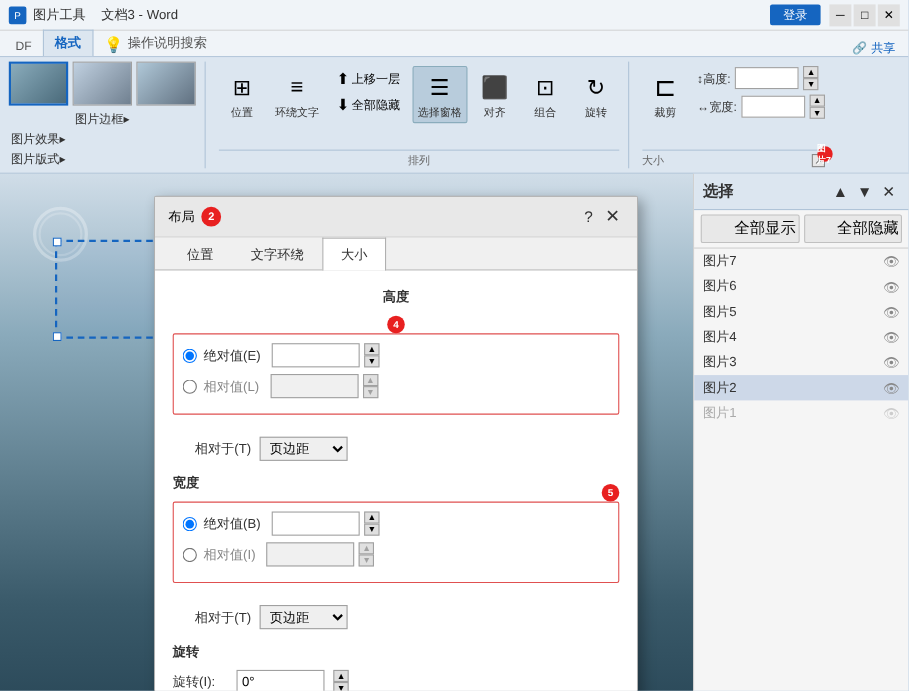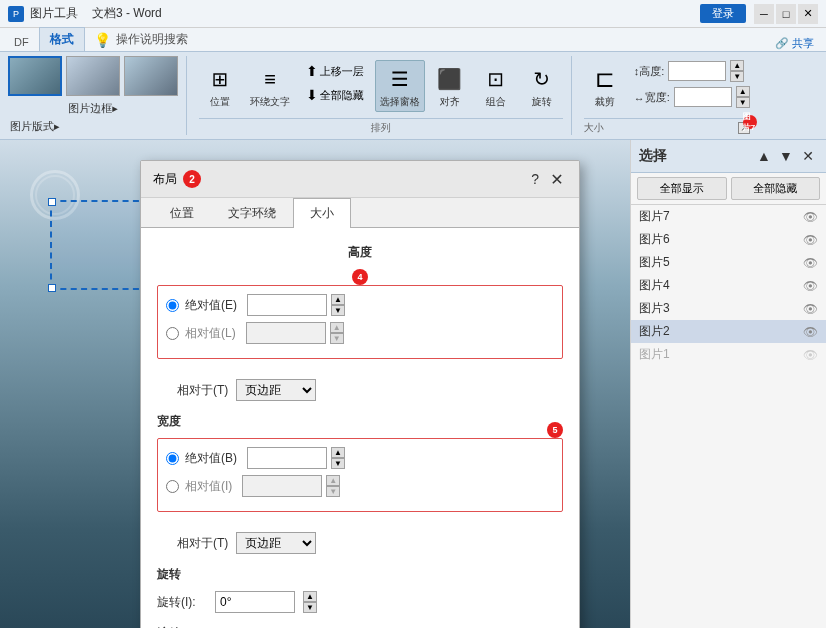--- a/index.html
+++ b/index.html
@@ -13,21 +13,21 @@
 
     
     .content-area { flex: 1; background: linear-gradient(180deg, #d0dde8 0%, #8aaabb 30%, #5a7a8a 60%, #3a5a6a 80%, #2a4858 100%); position: relative; overflow: hidden; }
 
     
     .selection-panel { width: 196px; background: #f5f5f5; border-left: 1px solid #d0d0d0; display: flex; flex-direction: column; }
     .panel-header { background: #dce6f0; padding: 6px 8px; font-size: 14px; font-weight: bold; color: #333; display: flex; align-items: center; justify-content: space-between; border-bottom: 1px solid #b0c4d8; }
     .panel-header-btns { display: flex; gap: 2px; }
     .panel-header-btn { width: 20px; height: 20px; background: transparent; border: none; cursor: pointer; display: flex; align-items: center; justify-content: center; font-size: 14px; color: #333; }
     .panel-buttons { display: flex; gap: 4px; padding: 4px 6px; border-bottom: 1px solid #d0d0d0; }
-    .panel-btn { flex: 1; padding: 3px 2px; background: #e8e8e8; border: 1px solid #c0c0c0; border-radius: 2px; cursor: pointer; font-size: 11px; text-align: center; }
+    .panel-btn { flex: 1; padding: 3px 2px; background: #e8e8e8; border: 1px solid #c0c0c0; border-radius: 2px; cursor: pointer; font-size: 14px; text-align: right; }
     .panel-list { flex: 1; overflow-y: auto; }
     .panel-item { display: flex; align-items: center; justify-content: space-between; padding: 3px 8px; cursor: pointer; font-size: 12px; color: #333; }
     .panel-item.disabled { color: #aaa; }
     .panel-item.selected { background: #cdd8e8; }
     .eye-icon { color: #888; font-size: 12px; }
 
     
     .dialog-overlay { position: absolute; inset: 0; display: flex; align-items: flex-start; justify-content: flex-start; padding-top: 20px; padding-left: 140px; z-index: 100; }
     .dialog { background: #f0f0f0; border: 1px solid #b0b0b0; box-shadow: 4px 4px 12px rgba(0,0,0,0.3); width: 440px; border-radius: 2px; }
     .dialog-title { background: #e8e8e8; padding: 8px 12px; display: flex; align-items: center; justify-content: space-between; border-bottom: 1px solid #d0d0d0; }
@@ -97,20 +97,21 @@
 <div style="display:flex;background:#dce6f0;border-bottom:1px solid #b0c4d8;min-height:88px;padding:4px 8px;gap:4px;align-items:stretch;">
 
   <div style="display:flex;flex-direction:column;border-right:1px solid #b0c4d8;padding:0 8px 0 0;gap:2px;">
     <div style="display:flex;gap:4px;">
       <div style="width:54px;height:40px;border:2px solid #1565c0;background:linear-gradient(135deg,#8aacbc,#4a6a7a);cursor:pointer;"></div>
       <div style="width:54px;height:40px;border:1px solid #a0a0a0;background:linear-gradient(135deg,#c0d0e0,#708090);cursor:pointer;"></div>
       <div style="width:54px;height:40px;border:1px solid #a0a0a0;background:linear-gradient(135deg,#b0c8d8,#607080);cursor:pointer;"></div>
     </div>
     <div style="display:flex;flex-direction:column;gap:1px;margin-top:2px;">
       <div style="font-size:11px;color:#333;cursor:pointer;padding:1px 2px;text-align:center;">图片边框▸</div>
+      <div style="font-size:11px;color:#333;cursor:pointer;padding:1px 2px;">图片效果▸</div>
       <div style="font-size:11px;color:#333;cursor:pointer;padding:1px 2px;">图片版式▸</div>
     </div>
   </div>
 
   <div style="display:flex;flex-direction:column;border-right:1px solid #b0c4d8;padding:0 8px;">
     <div style="display:flex;gap:4px;flex:1;align-items:flex-start;padding-top:4px;">
       <div class="ribbon-btn">
         <div class="ribbon-icon" style="font-size:20px;">⊞</div>
         <span class="ribbon-btn-label">位置</span>
       </div>

